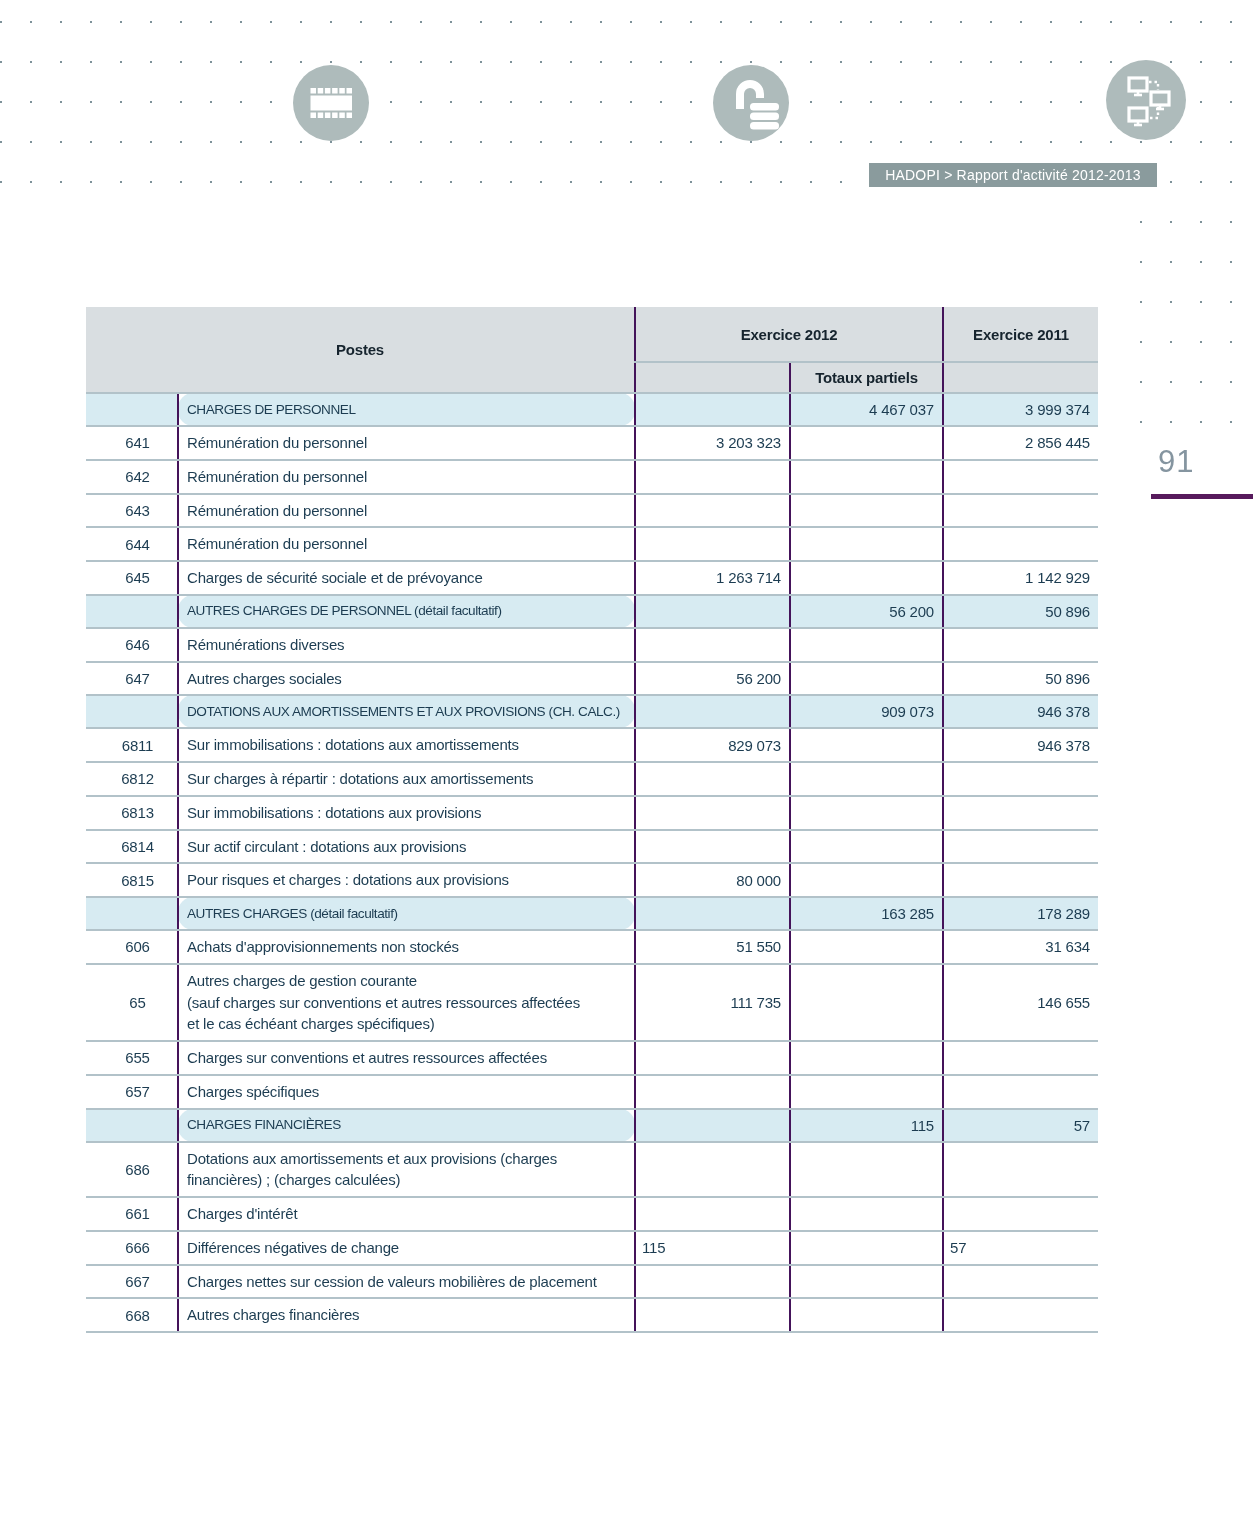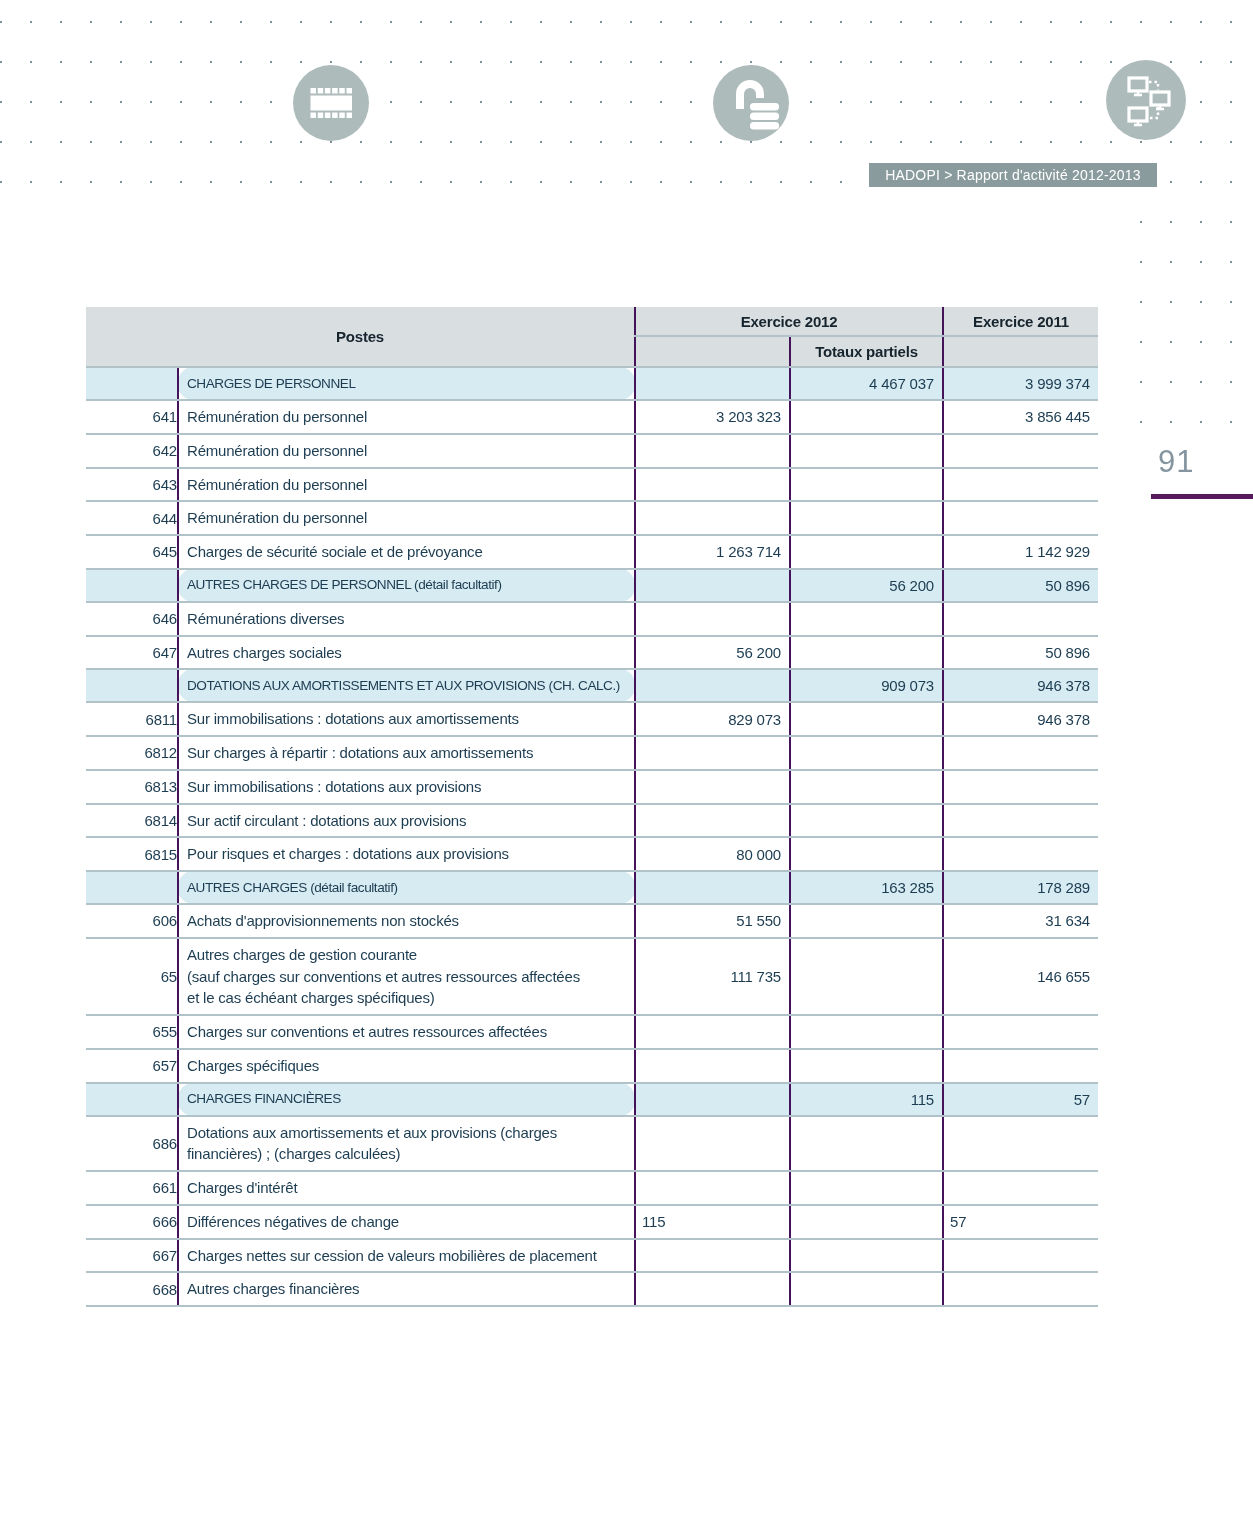--- a/index.html
+++ b/index.html
@@ -40,30 +40,30 @@
   
   table.fin {
     position: absolute; left: 86px; top: 307px; width: 1012px;
     border-collapse: collapse; table-layout: fixed;
     color: #1c3c51;
   }
   table.fin th {
     background: #d9dee1; font-weight: bold; font-size: 15px; color: #16242e;
     text-align: center; border-bottom: 2px solid #b2c2c9; letter-spacing: -0.2px;
   }
-  table.fin thead tr.h1 th { height: 29px; }
+  table.fin thead tr.h1 th { height: 55px; }
   table.fin thead tr.h2 th { height: 31px; }
   th.ex2012, th.ex2011, th.sub2012, th.subtp, th.sub2011 { border-left: 2px solid #44135a; }
 
   table.fin td {
     height: 33px; font-size: 15px; letter-spacing: -0.2px;
     border-bottom: 2px solid #b2c2c9; vertical-align: middle;
     background: #ffffff;
   }
-  td.code  { padding-left: 12px; text-align: right; }
+  td.code  { padding-left: 12px; text-align: center; }
   td.label { padding: 5px 6px 5px 8px; text-align: left; white-space: pre-line; line-height: 1.45; border-left: 2px solid #44135a; }
   td.v2012, td.tp, td.v2011 { text-align: right; padding-right: 8px; border-left: 2px solid #44135a; }
   td.v2012.left, td.v2011.left { text-align: left; padding-left: 6px; }
   tr.hl td { background: #d7ebf2; }
   tr.hl td.label { font-size: 13.6px; letter-spacing: -0.45px; white-space: nowrap; border-radius: 15px; }
 </style>
 </head>
 <body>
 
 <div class="dots dots-top"></div>
@@ -150,21 +150,21 @@
         <td class="label">CHARGES DE PERSONNEL</td>
         <td class="v2012"></td>
         <td class="tp">4 467 037</td>
         <td class="v2011">3 999 374</td>
       </tr>
       <tr>
         <td class="code">641</td>
         <td class="label">Rémunération du personnel</td>
         <td class="v2012">3 203 323</td>
         <td class="tp"></td>
-        <td class="v2011">3 856 445</td>
+        <td class="v2011">2 856 445</td>
       </tr>
       <tr>
         <td class="code">642</td>
         <td class="label">Rémunération du personnel</td>
         <td class="v2012"></td>
         <td class="tp"></td>
         <td class="v2011"></td>
       </tr>
       <tr>
         <td class="code">643</td>

